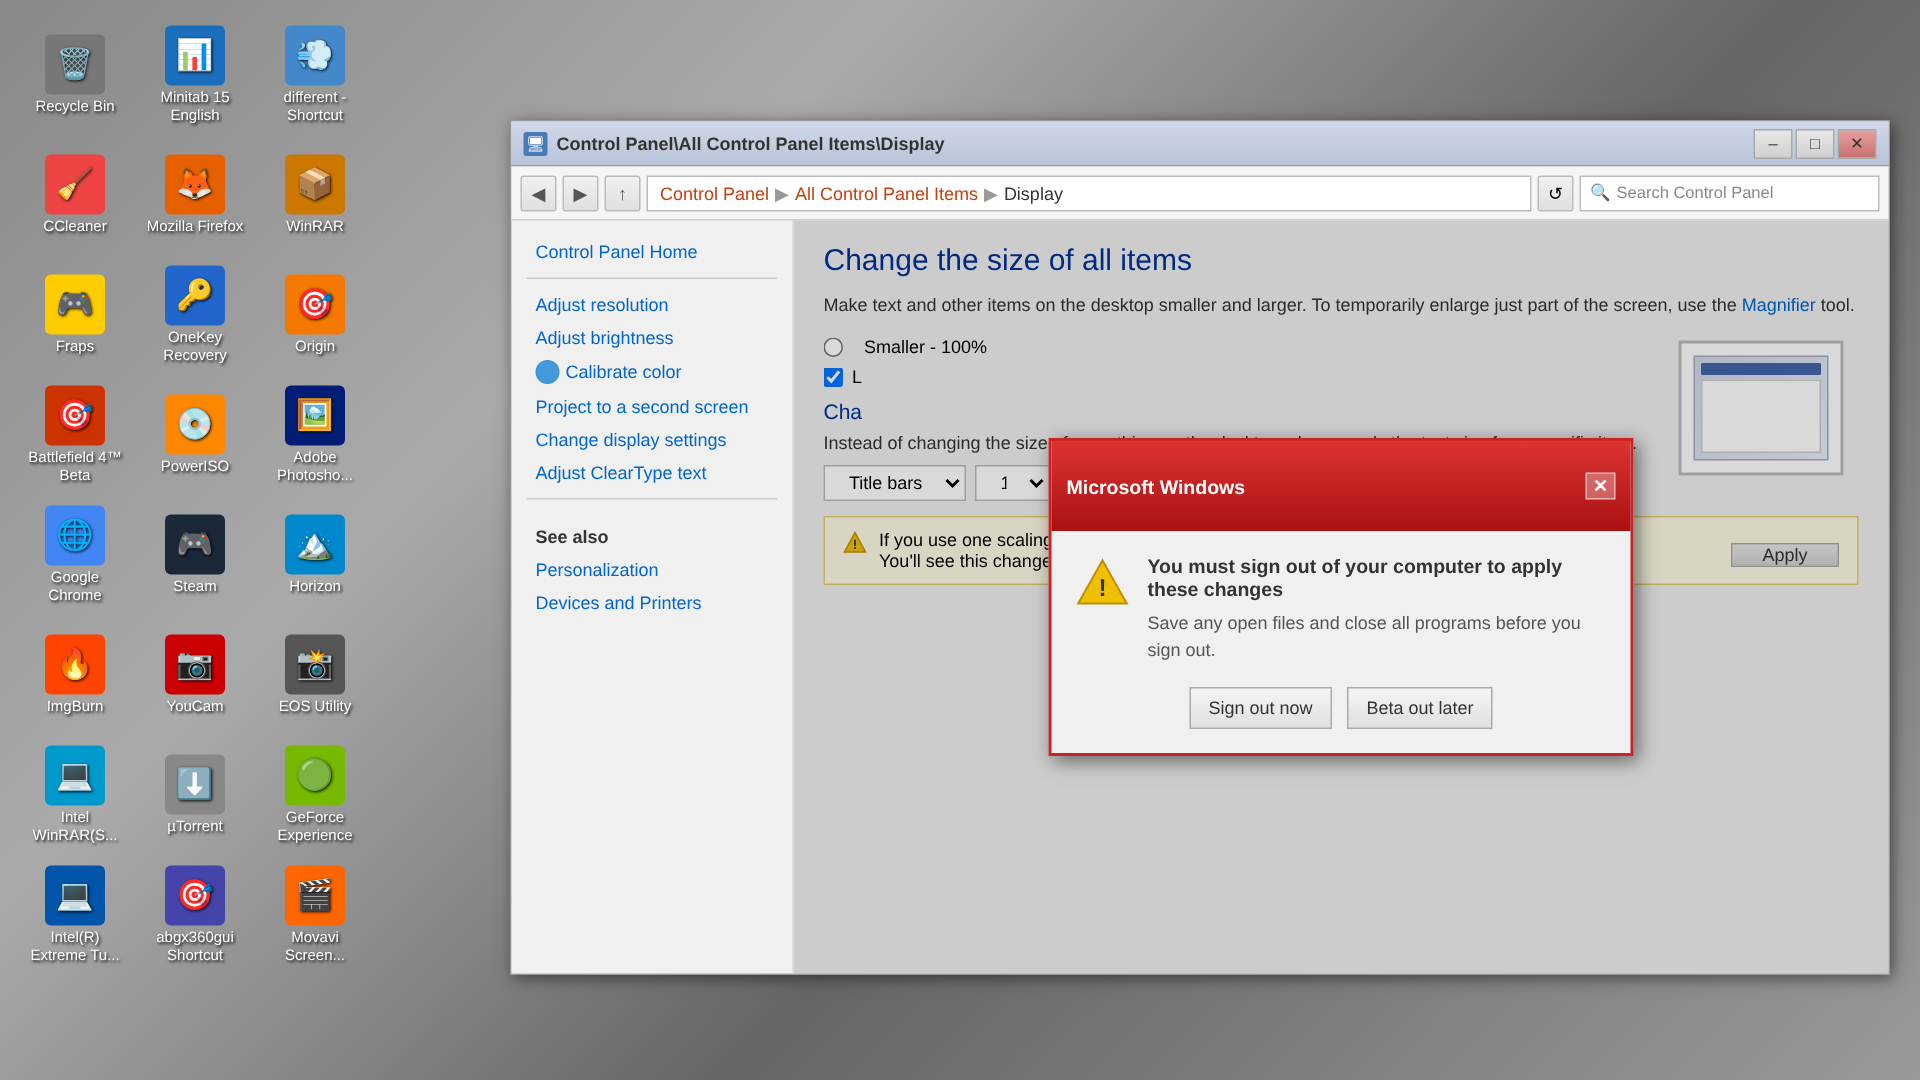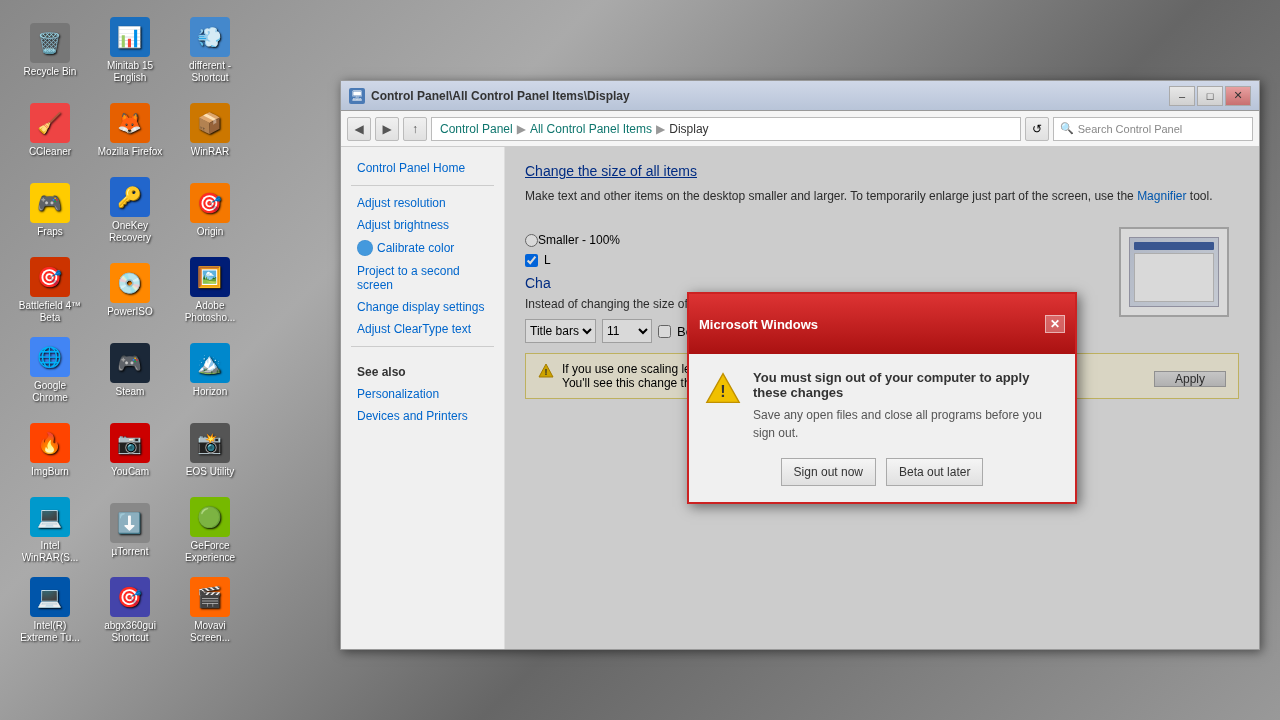--- a/index.html
+++ b/index.html
@@ -158,21 +158,21 @@
       border: 1px solid #bbb;
       background: white;
       display: flex;
       align-items: center;
       padding: 0 8px;
       font-size: 12px;
       color: #333;
     }
 
     .breadcrumb-sep { color: #999; margin: 0 4px; }
-    .breadcrumb-link { color: #0f766e; cursor: pointer; }
+    .breadcrumb-link { color: #c2410c; cursor: pointer; }
 
     .search-box {
       width: 200px;
       height: 24px;
       border: 1px solid #bbb;
       background: white;
       display: flex;
       align-items: center;
       padding: 0 6px;
       font-size: 11px;
@@ -183,21 +183,21 @@
 
     
     .content-area {
       display: flex;
       flex: 1;
       overflow: hidden;
     }
 
     
     .sidebar {
-      width: 164px;
+      width: 188px;
       background: #f0f0f0;
       border-right: 1px solid #ddd;
       padding: 10px 0;
     }
 
     .sidebar-link {
       display: block;
       padding: 4px 16px;
       color: #0066cc;
       cursor: pointer;
@@ -238,43 +238,42 @@
 
     
     .main-panel {
       flex: 1;
       padding: 16px 20px;
       overflow-y: auto;
       position: relative;
     }
 
     .section-title {
-      font-size: 14px;
+      font-size: 20px;
       color: #003399;
       margin-bottom: 8px;
       font-weight: normal;
-      text-decoration: underline;
     }
 
     .section-desc {
       font-size: 12px;
       color: #333;
       line-height: 1.5;
-      margin-bottom: 28px;
+      margin-bottom: 12px;
     }
 
     .magnifier-link {
       color: #0066cc;
       cursor: pointer;
     }
 
     .radio-option {
       display: flex;
       align-items: center;
-      gap: 0;
+      gap: 14px;
       margin-bottom: 6px;
       font-size: 12px;
     }
 
     .section-title2 {
       font-size: 14px;
       color: #003399;
       margin-top: 8px;
       margin-bottom: 6px;
       font-weight: normal;
@@ -291,21 +290,21 @@
       align-items: center;
       gap: 6px;
       margin-bottom: 10px;
     }
 
     .dropdown-sel {
       height: 24px;
       border: 1px solid #bbb;
       background: white;
       font-size: 12px;
-      padding: 0 0;
+      padding: 0 12px;
     }
 
     .checkbox-row {
       display: flex;
       align-items: center;
       gap: 6px;
       margin-bottom: 8px;
       font-size: 12px;
     }
 

